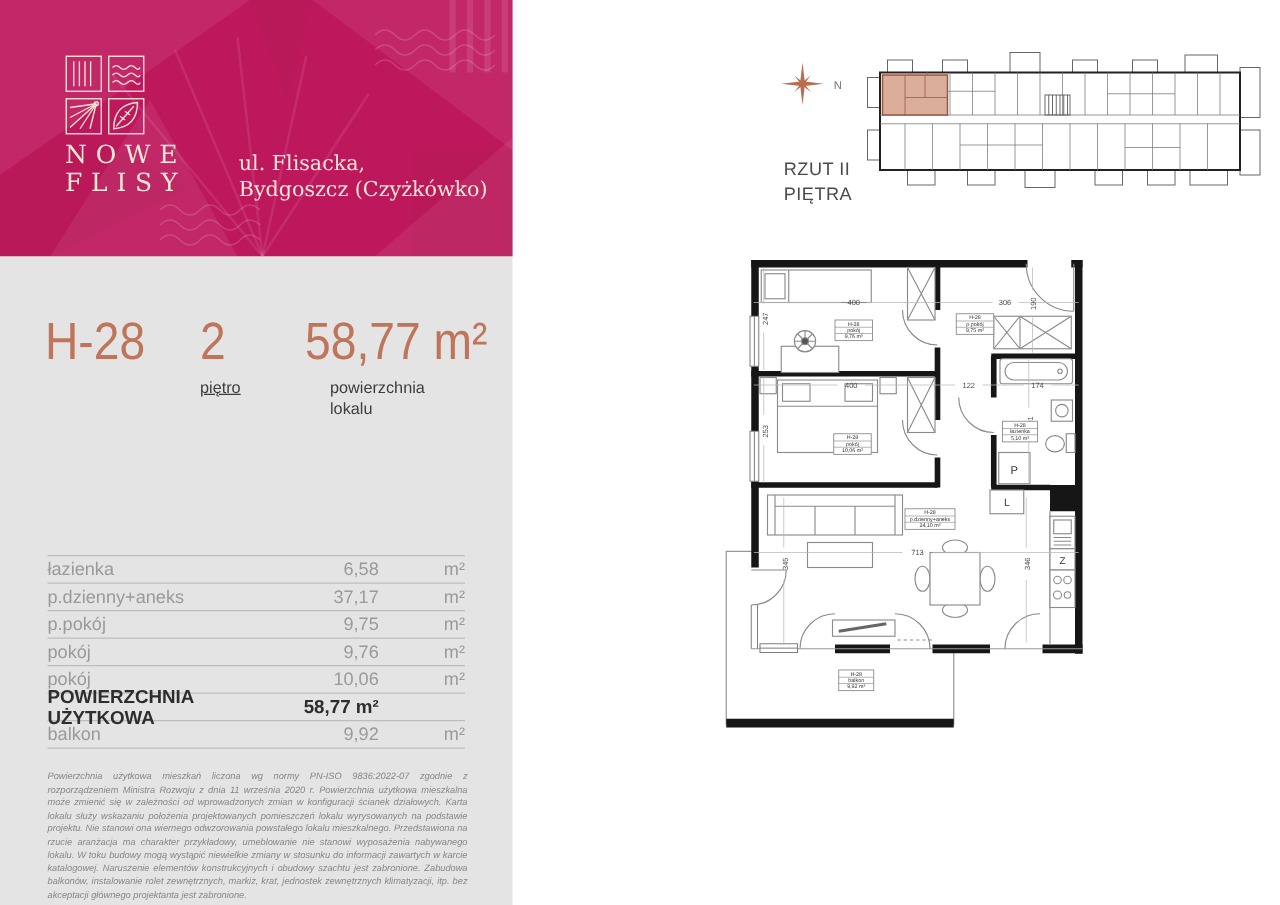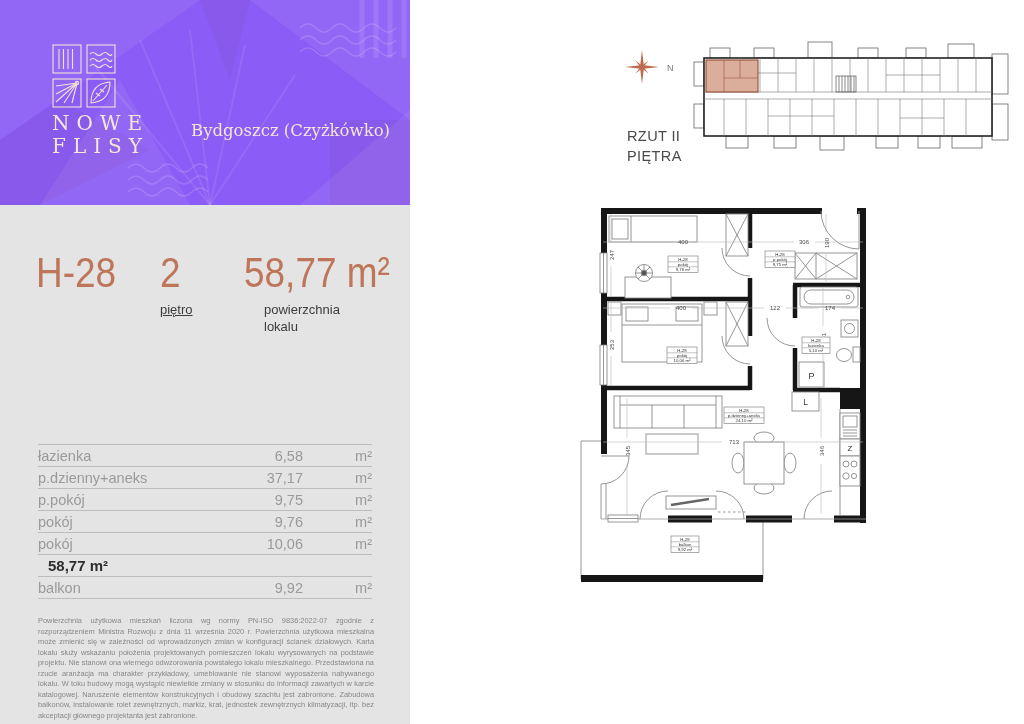--- a/index.html
+++ b/index.html
@@ -1,41 +1,41 @@
 <!DOCTYPE html>
 <html><head>
 <meta charset="utf-8">
 <style>
   html,body{margin:0;padding:0;background:#fff;}
   .page{position:relative;width:1024px;height:724px;background:#ffffff;
         font-family:"Liberation Sans",sans-serif;overflow:hidden;}
   
   .sidebar{position:absolute;left:0;top:0;width:410px;height:724px;background:#e4e4e4;}
-  .brand-header{position:absolute;left:0;top:0;width:410px;height:205px;background:#8b5cf6;overflow:hidden;}
+  .brand-header{position:absolute;left:0;top:0;width:410px;height:205px;background:#be185d;overflow:hidden;}
   .brand-header svg.pattern{position:absolute;left:0;top:0;}
   .logo-box{position:absolute;left:52px;top:44px;}
   .brand-name{position:absolute;left:52px;top:112px;font-family:"DejaVu Serif",serif;
               font-size:20px;line-height:23px;letter-spacing:7px;color:#f4e6d7;}
   .address{position:absolute;left:191px;top:120px;font-family:"DejaVu Serif",serif;
            font-size:16.5px;line-height:21px;color:#f4e6d7;}
   
   .big-num{position:absolute;top:249px;font-size:42px;color:#bf755a;
            transform:scaleX(.88);transform-origin:left top;white-space:nowrap;}
   .sum-label{position:absolute;top:301px;font-size:13px;line-height:17px;color:#3d3d3d;}
   
   .area-table{position:absolute;left:38px;top:444px;width:334px;}
   .trow{display:flex;align-items:center;height:21px;border-bottom:1px solid #bdbdbd;
         font-size:14.5px;color:#9a9a9a;}
   .trow:first-child{border-top:1px solid #bdbdbd;}
   .tlabel{flex:1;}
   .tval{width:70px;text-align:right;}
   .tunit{width:38px;text-align:right;margin-left:31px;}
   .trow.total{color:#2d2d2d;font-weight:bold;font-size:15px;}
   .disclaimer{position:absolute;left:38px;top:616px;width:336px;font-size:7.4px;
-              line-height:1.42;color:#878787;text-align:justify;}
+              line-height:1.42;color:#878787;text-align:justify;font-style:italic;}
   
   .compass{position:absolute;left:620px;top:46px;}
   .plan-caption{position:absolute;left:627px;top:127px;font-size:14.5px;line-height:19.5px;
                 color:#4a4a4a;letter-spacing:.4px;}
   .overview{position:absolute;left:690px;top:28px;}
   .floorplan{position:absolute;left:578px;top:198px;}
   svg text{font-family:"Liberation Sans",sans-serif;}
 </style>
 </head>
 <body>
@@ -103,20 +103,21 @@
           <line x1="41" y1="57" x2="55" y2="41"></line>
           <line x1="44" y1="49" x2="48" y2="52"></line>
             <line x1="48" y1="45" x2="52" y2="48"></line>
         </g>
       </svg>
       <div class="brand-name">
         <div>NOWE</div>
         <div>FLISY</div>
       </div>
       <div class="address">
+        <div>ul. Flisacka,</div>
         <div>Bydgoszcz (Czyżkówko)</div>
       </div>
     </div>
 
     <div class="big-num" style="left:36px;">H-28</div>
     <div class="big-num" style="left:160px;">2</div>
     <div class="big-num" style="left:244px;">58,77 m²</div>
     <div class="sum-label" style="left:160px;text-decoration:underline;">piętro</div>
     <div class="sum-label" style="left:244px;margin-left:20px;">
       <div>powierzchnia</div>
@@ -143,20 +144,21 @@
         <span class="tlabel">pokój</span>
         <span class="tval">9,76</span>
         <span class="tunit">m²</span>
       </div>
       <div class="trow">
         <span class="tlabel">pokój</span>
         <span class="tval">10,06</span>
         <span class="tunit">m²</span>
       </div>
       <div class="trow total">
+        <span class="tlabel">POWIERZCHNIA UŻYTKOWA</span>
         <span class="tval">58,77 m²</span>
         <span class="tunit"></span>
       </div>
       <div class="trow">
         <span class="tlabel">balkon</span>
         <span class="tval">9,92</span>
         <span class="tunit">m²</span>
       </div>
     </div>
 

